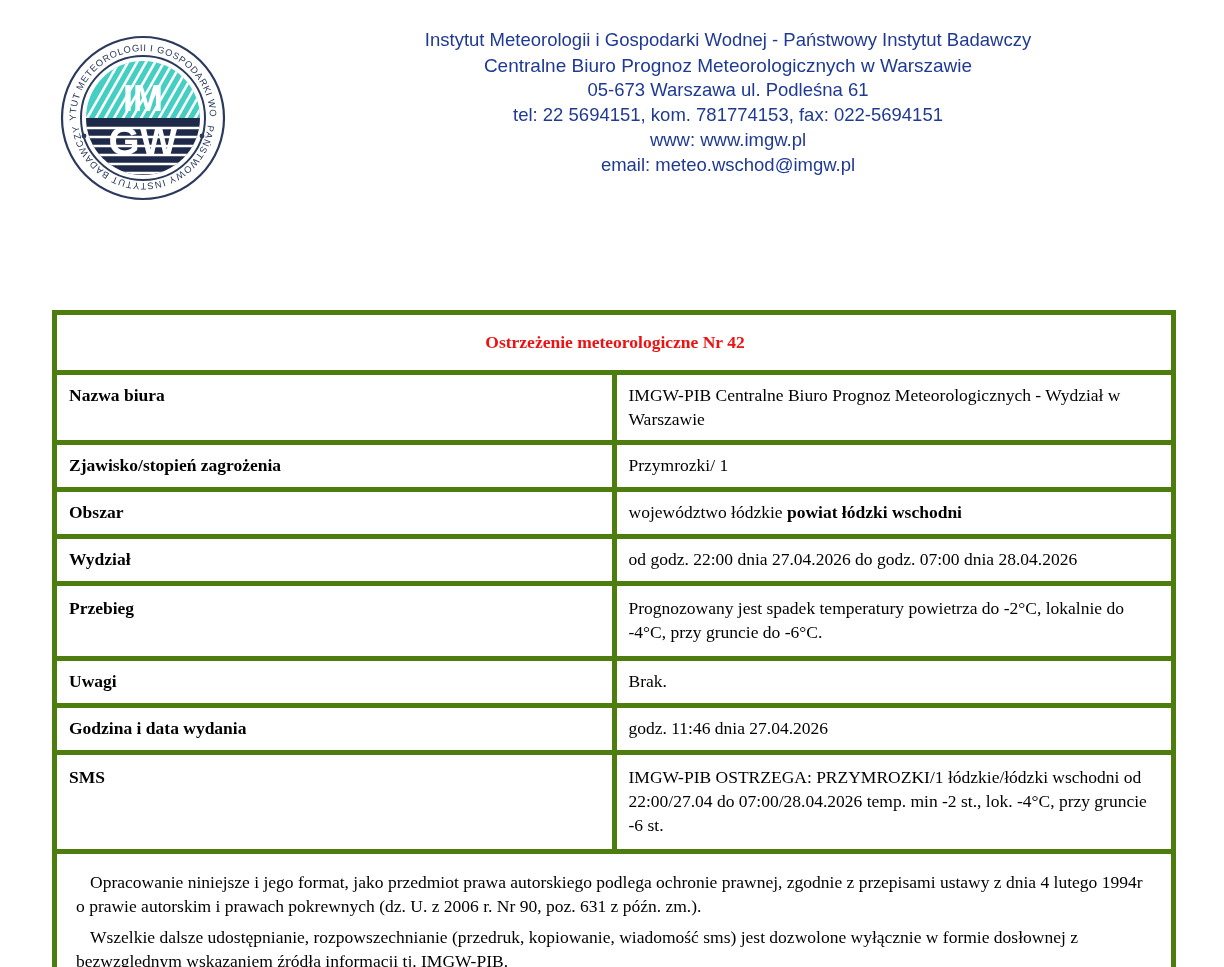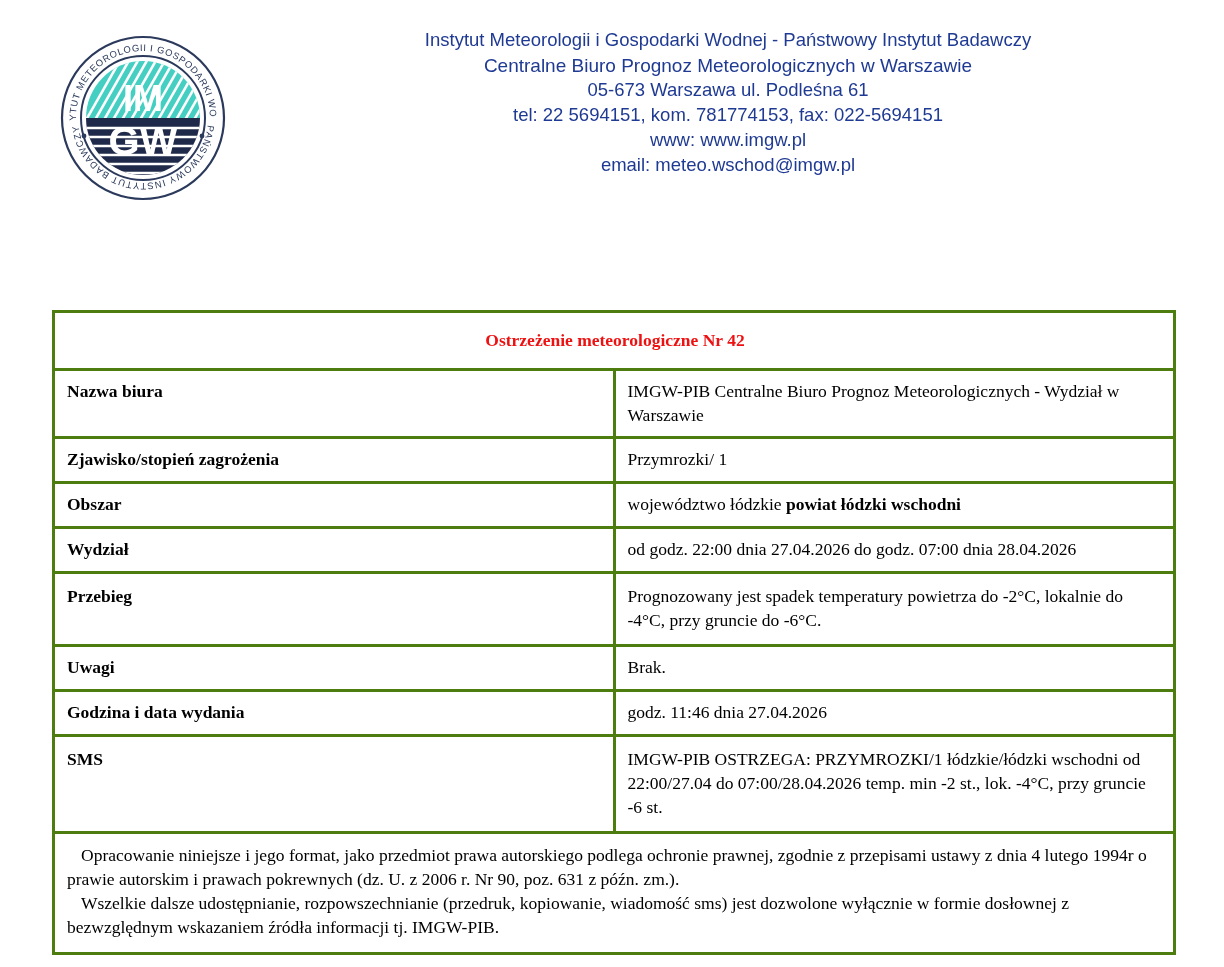--- a/index.html
+++ b/index.html
@@ -56,21 +56,21 @@
   
   .warn-table {
     position: absolute;
     left: 52px;
     top: 310px;
     width: 1124px;
     border-collapse: collapse;
     table-layout: fixed;
   }
   .warn-table td {
-    border: 3px solid #4d7c0f;
+    border: 5px solid #4d7c0f;
     vertical-align: top;
     padding: 9px 10px 9px 12px;
     font-size: 17.5px;
     line-height: 1.36;
   }
   .warn-table td.label {
     width: 298px;
     font-weight: bold;
   }
   .warn-table td.value {
@@ -87,21 +87,21 @@
   .row-tall td { padding-top: 11px; padding-bottom: 12px; }
   .row-xtall td { padding-top: 12px; padding-bottom: 20px; }
   .bold-inline { font-weight: bold; }
 
   .footer-cell {
     padding: 10px 14px 12px 12px !important;
     font-size: 17.5px;
     line-height: 1.44;
   }
   .footer-cell p {
-    margin: 0;
+    margin: 7px;
   }
   .footer-cell p.indent {
     text-indent: 14px;
   }
 </style>
 </head>
 <body>
 
 <div class="header">
 

